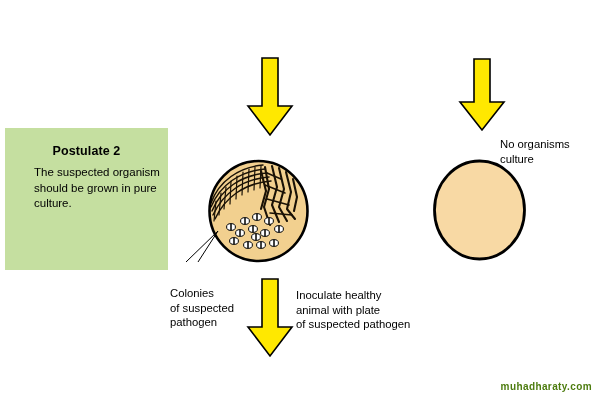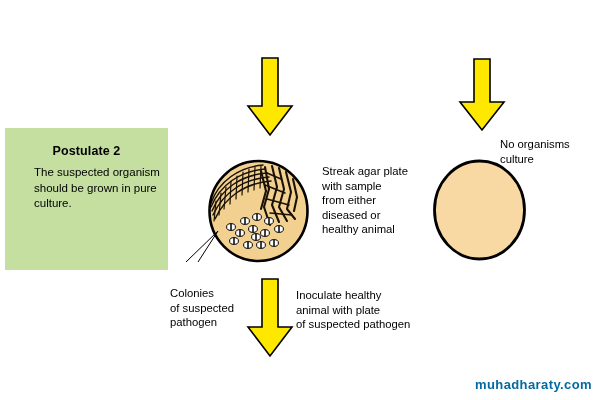--- a/index.html
+++ b/index.html
@@ -92,23 +92,23 @@
     top: 228px;
     width: 70px;
     height: 36px;
   }
 
   
   #watermark {
     position: absolute;
     right: 8px;
     bottom: 8px;
-    font-size: 13px;
+    font-size: 10px;
     font-weight: bold;
-    color: #0369a1;
+    color: #4d7c0f;
     letter-spacing: 0.4px;
   }
 </style>
 </head>
 <body>
 
 <div id="stage">
 
   <div id="postulate-box">
     <div id="postulate-title">Postulate 2</div>
@@ -234,25 +234,20 @@
 
   <svg id="dish-right" viewBox="0 0 95 102">
     <ellipse cx="47.5" cy="51" rx="45" ry="49" fill="#f8d9a4" stroke="#000000" stroke-width="2.8"></ellipse>
   </svg>
 
   <svg id="leader-line" viewBox="0 0 70 36">
     <path d="M8,34 L40,3" stroke="#000000" stroke-width="1" fill="none"></path>
     <path d="M20,34 L40,3" stroke="#000000" stroke-width="1" fill="none"></path>
   </svg>
 
-  <div class="label" id="label-streak">Streak agar plate
-with sample
-from either
-diseased or
-healthy animal</div>
 
   <div class="label" id="label-none">No organisms
 culture</div>
 
   <div class="label" id="label-colonies">Colonies
 of suspected
 pathogen</div>
 
   <div class="label" id="label-inoc">Inoculate healthy
 animal with plate

